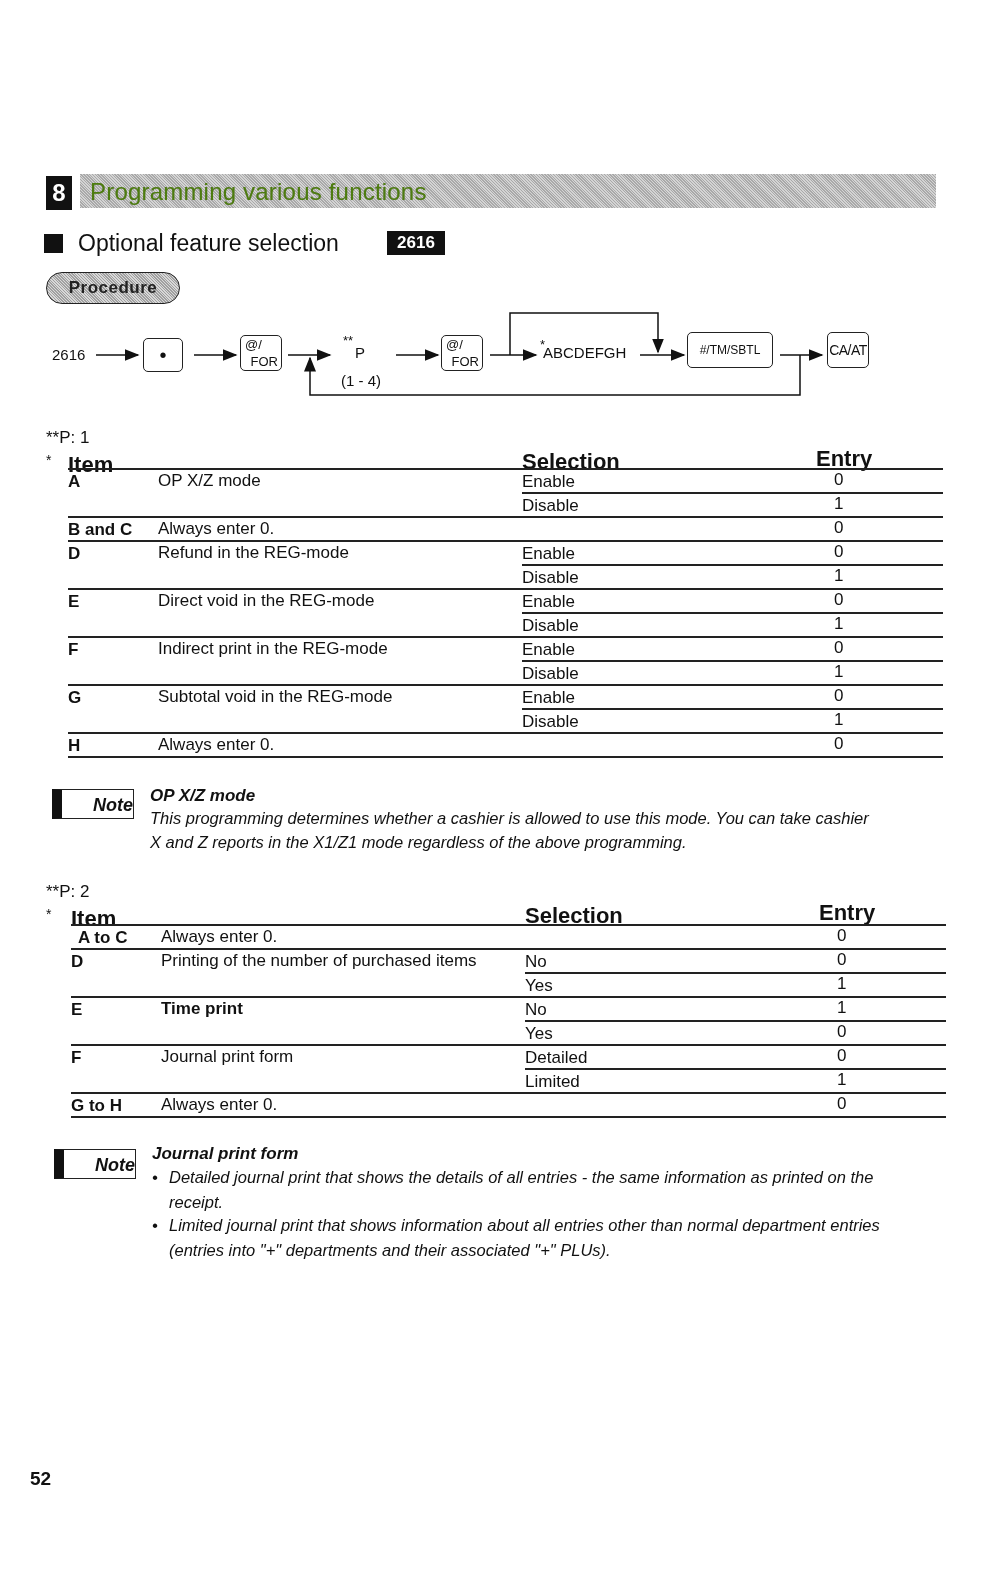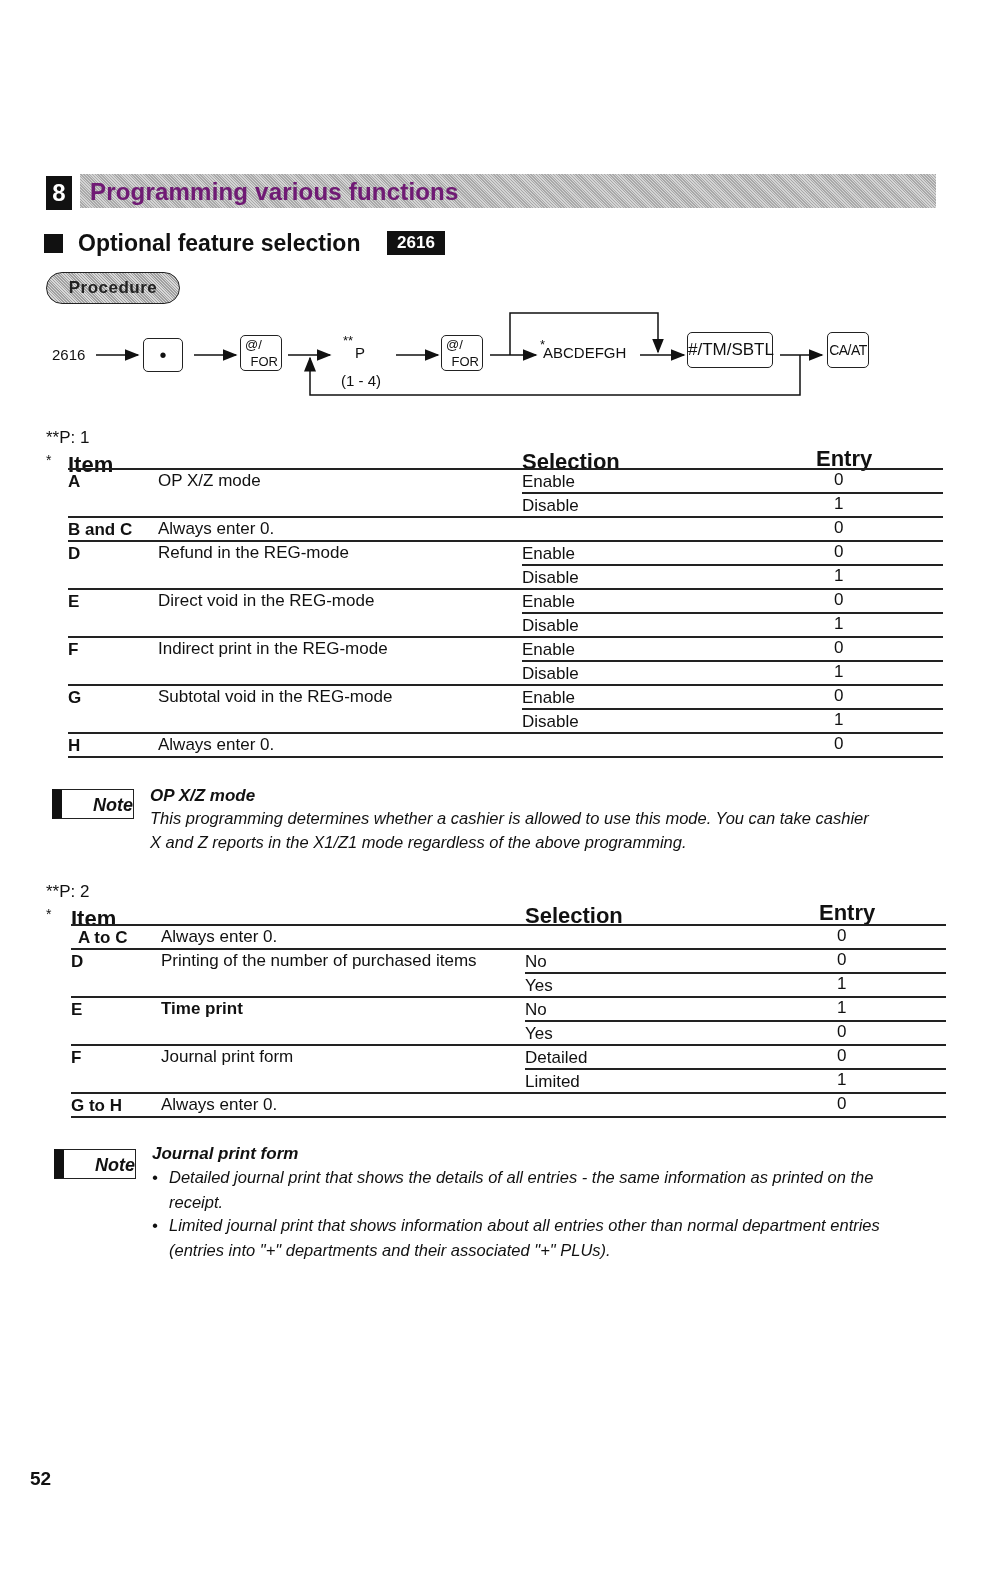--- a/index.html
+++ b/index.html
@@ -5,24 +5,24 @@
   html, body { margin:0; padding:0; background:#fff; }
   body { width:1006px; height:1580px; position:relative; overflow:hidden; color:#111;
          font-family:"Liberation Sans", sans-serif; }
   .abs { position:absolute; }
   
   .sec-bar { left:80px; top:174px; width:856px; height:34px;
              background: repeating-linear-gradient(45deg,#a9a9a9 0 1px,#d4d4d4 1px 2px); }
   .sec-num { left:46px; top:176px; width:26px; height:34px; background:#111; color:#fff;
              font-weight:bold; font-size:24px; text-align:center; line-height:34px;
              font-family:"Liberation Sans", sans-serif; }
-  .sec-title { left:90px; top:176px; font-size:24px; font-weight:bold; color:#701a75;
+  .sec-title { left:90px; top:176px; font-size:24px; font-weight:normal; color:#4d7c0f;
                letter-spacing:0.2px; line-height:32px; text-shadow:0 0 1px #999; }
   .sq { left:44px; top:234px; width:19px; height:19px; background:#111; }
-  .h2 { left:78px; top:228px; font-size:23px; font-weight:bold; line-height:30px; }
+  .h2 { left:78px; top:228px; font-size:23px; font-weight:normal; line-height:30px; }
   .code-badge { left:387px; top:231px; width:58px; height:24px; background:#111; color:#fff;
                 font-size:17px; text-align:center; line-height:24px; font-weight:bold; }
   .proc { left:46px; top:272px; width:132px; height:30px; border:1.5px solid #222;
           border-radius:16px; background:repeating-linear-gradient(45deg,#a0a0a0 0 1px,#d8d8d8 1px 2px);
           font-weight:bold; font-size:17px; color:#222; text-align:center; line-height:30px;
           letter-spacing:0.5px; }
   
   .key { position:absolute; border:1.5px solid #222; border-radius:5px; background:#fff;
          font-size:15px; text-align:center; }
   .dtext { position:absolute; font-size:15px; }
@@ -84,21 +84,21 @@
   </div>
   <div class="dtext" style="left:343px;top:333px;font-size:13px;">**</div>
   <div class="dtext" style="left:355px;top:344px;">P</div>
   <div class="dtext" style="left:341px;top:372px;">(1 - 4)</div>
   <div class="key" style="left:441px;top:335px;width:40px;height:34px;">
     <div style="position:absolute;left:4px;top:1px;font-size:13px;">@/</div>
     <div style="position:absolute;right:3px;bottom:1px;font-size:13px;">FOR</div>
   </div>
   <div class="dtext" style="left:540px;top:337px;font-size:13px;">*</div>
   <div class="dtext" style="left:543px;top:344px;">ABCDEFGH</div>
-  <div class="key" style="left:687px;top:332px;width:84px;height:34px;line-height:34px;font-size:17px;"><span>#/TM/SBTL</span></div>
+  <div class="key" style="left:687px;top:332px;width:84px;height:34px;line-height:34px;font-size:12px;"><span>#/TM/SBTL</span></div>
   <div class="key" style="left:827px;top:332px;width:40px;height:34px;line-height:34px;font-size:14px;letter-spacing:-0.5px;"><span>CA/AT</span></div>
 </div>
 
 <div>
   <div class="abs t-label" style="left:46px;top:428px;font-size:17px;">**P: 1</div>
   <div class="abs" style="left:46px;top:452px;font-size:14px;">*</div>
   <div class="abs th" style="left:68px;top:452px;">Item</div>
   <div class="abs th" style="left:522px;top:449px;">Selection</div>
   <div class="abs th" style="left:816px;top:446px;">Entry</div>
   <div id="t1body">

